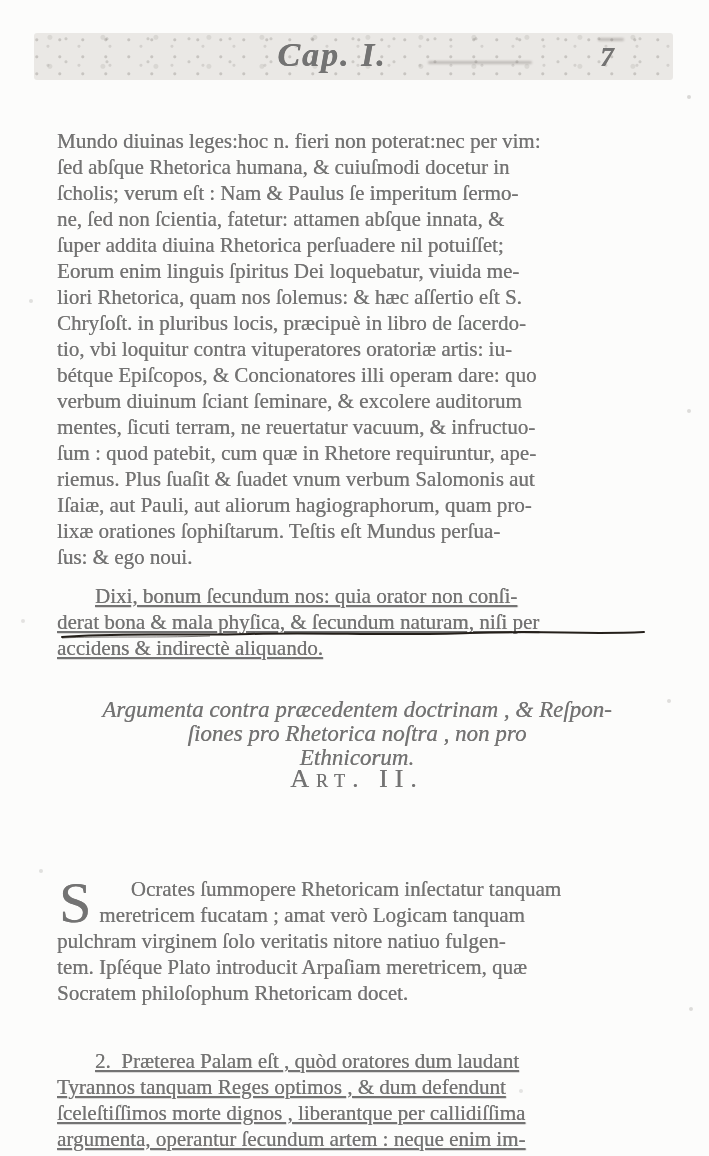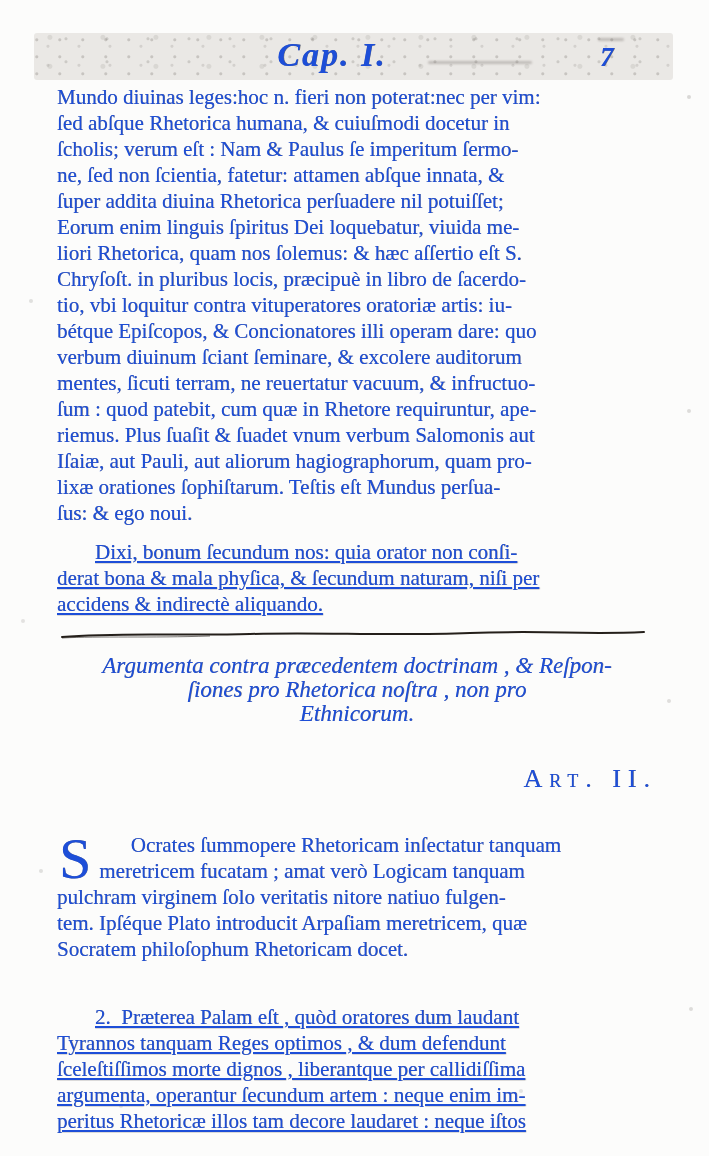--- a/index.html
+++ b/index.html
@@ -3,21 +3,21 @@
 <meta charset="utf-8">
 <style>
   html, body { margin: 0; padding: 0; background: #ffffff; }
   .page {
     position: relative;
     width: 709px;
     height: 1156px;
     background: #fcfcfb;
     overflow: hidden;
     font-family: "Liberation Serif", "DejaVu Serif", serif;
-    color: #1d4ed8;
+    color: #737373;
   }
   
   .scan-band {
     position: absolute;
     left: 34px; top: 33px;
     width: 639px; height: 47px;
     background-color: #eae8e5;
     background-image:
       radial-gradient(circle at 12% 40%, rgba(110,105,100,0.28) 0 1px, transparent 2px),
       radial-gradient(circle at 45% 70%, rgba(130,125,120,0.22) 0 1px, transparent 2px),
@@ -67,40 +67,40 @@
     font-size: 27px;
     text-shadow: 0.4px 0.4px 0.6px rgba(25,20,15,0.55);
   }
   .body-block {
     position: absolute;
     left: 57px; top: 84px; width: 604px;
     font-size: 21px;
     line-height: 26px;
     text-shadow: 0.3px 0.3px 0.5px rgba(25,20,15,0.5);
   }
-  .pre { white-space: pre; }
+  .pre { white-space: pre; margin-top: 44px; }
   .para-indent { text-indent: 38px; text-decoration: underline; }
   .body-para-2 { margin-top: 13px; }
   .divider-wrap {
     position: absolute;
     left: 60px; top: 628px; width: 586px; height: 14px;
   }
   .section-heading {
     position: absolute;
     left: 57px; top: 654px; width: 600px;
     text-align: center;
     font-style: italic;
     font-size: 23px;
     line-height: 24px;
     text-shadow: 0.3px 0.3px 0.5px rgba(25,20,15,0.5);
   }
   .article-heading {
     position: absolute;
     left: 57px; top: 764px; width: 600px;
-    text-align: right;
+    text-align: center;
     font-variant: small-caps;
     font-size: 26px;
     letter-spacing: 7px;
     text-shadow: 0.3px 0.3px 0.5px rgba(25,20,15,0.5);
   }
   .section-block {
     position: absolute;
     left: 57px; top: 806px; width: 604px;
     font-size: 21px;
     line-height: 26px;

